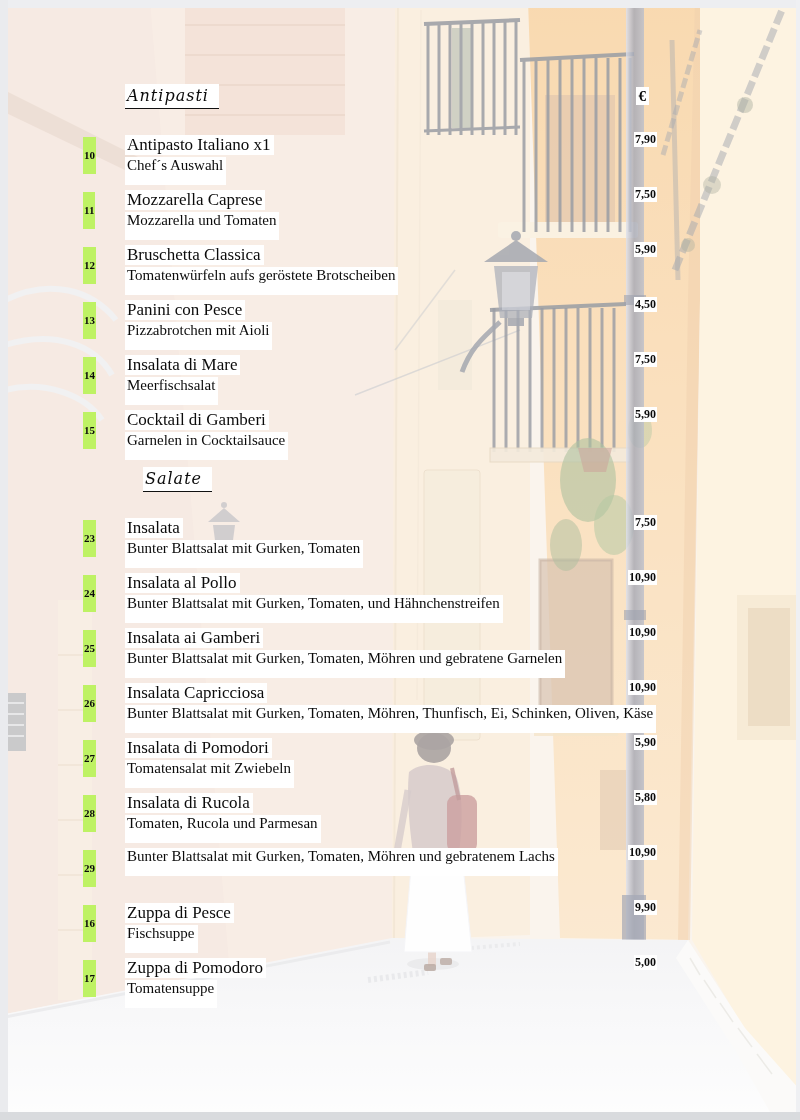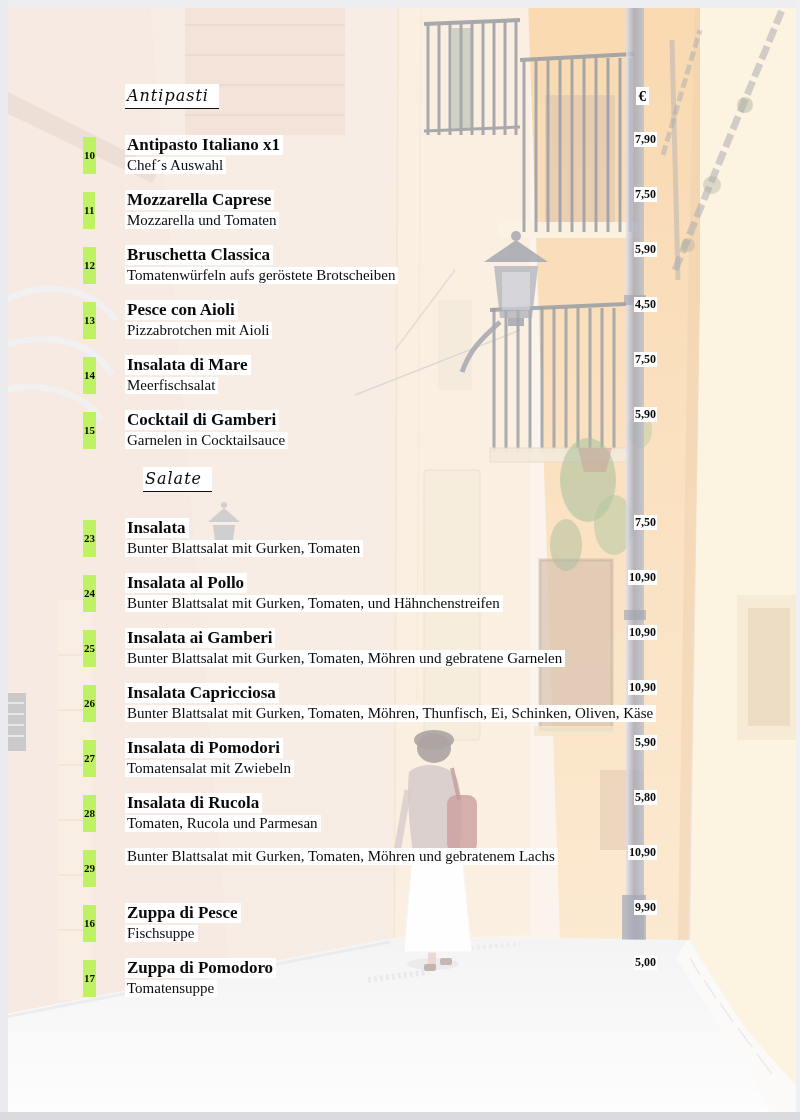--- a/index.html
+++ b/index.html
@@ -23,23 +23,23 @@
   .section-title-row{margin:0 0 24px 42px;height:26px;}
   .section + .section .section-title-row{margin-top:18px;padding-left:18px;}
   .section-title{display:inline-block;font-family:"DejaVu Serif", serif;font-style:italic;
         font-size:16px;line-height:23px;letter-spacing:1px;background:#fff;
         padding:0 10px 1px 2px;border-bottom:1.6px solid #111;}
   .item{position:relative;padding-left:42px;margin-bottom:15px;height:40px;}
   .line{height:22px;white-space:nowrap;}
   .line2{height:18px;white-space:nowrap;}
   .item-num{position:absolute;left:0;top:3px;font-size:11px;font-weight:bold;
         background:#bef264;padding:12px 1px;line-height:13px;}
-  .item-name{font-size:17px;font-weight:bold;line-height:21px;background:#fff;
+  .item-name{font-size:17px;font-weight:normal;line-height:21px;background:#fff;
         padding:0 3px 1px 2px;}
-  .item-desc{font-size:15px;line-height:17px;background:#fff;padding:0 3px 1px 2px;}
+  .item-desc{font-size:15px;line-height:17px;background:#fff;padding:0 3px 12px 2px;}
   .item-price{position:absolute;right:0;top:-2px;font-size:12px;font-weight:bold;
         background:#fff;padding:0 1px;line-height:15px;}
 </style>
 </head>
 <body>
 
 <div id="stage">
 
   <svg id="photo" viewBox="0 0 800 1120" xmlns="http://www.w3.org/2000/svg">
     <defs>
@@ -278,21 +278,21 @@
     </div>
     <div class="line2">
       <span class="item-desc">Tomatenwürfeln aufs geröstete Brotscheiben</span>
     </div>
     <span class="item-price">5,90</span>
   </div>
 
   <div class="item">
     <span class="item-num">13</span>
     <div class="line">
-      <span class="item-name">Pesce con Aioli</span>
+      <span class="item-name">Panini con Pesce</span>
     </div>
     <div class="line2">
       <span class="item-desc">Pizzabrotchen mit Aioli</span>
     </div>
     <span class="item-price">4,50</span>
   </div>
 
   <div class="item">
     <span class="item-num">14</span>
     <div class="line">

